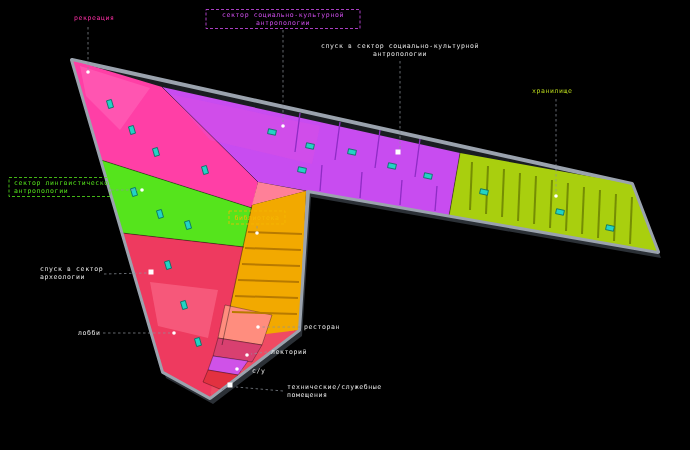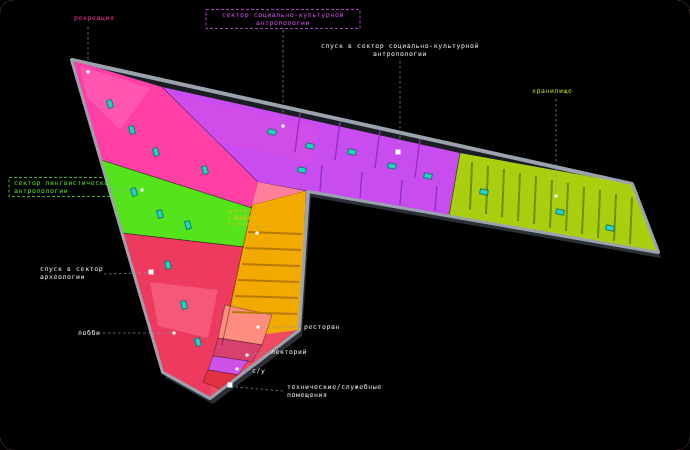--- a/index.html
+++ b/index.html
@@ -1,16 +1,16 @@
 <!DOCTYPE html>
 <html><head>
 <meta charset="utf-8">
 <style>
   html,body{margin:0;padding:0;background:#000;}
-  .stage{position:relative;width:690px;height:450px;background:#f9a8d4;overflow:hidden;border-radius:14px;}
+  .stage{position:relative;width:690px;height:450px;background:#f9a8d4;overflow:hidden;}
   svg{display:block;}
   text.lbl{font-family:"DejaVu Sans Mono","Liberation Mono",monospace;font-size:6.5px;letter-spacing:0.6px;}
   text.c{text-anchor:middle;}
   rect.labelbox{fill:none;stroke-width:0.8;stroke-dasharray:3 2;}
   .leader{stroke-width:0.8;stroke-dasharray:2.5 2.5;opacity:0.9;}
 </style>
 </head>
 <body>
 
 <div class="stage">

